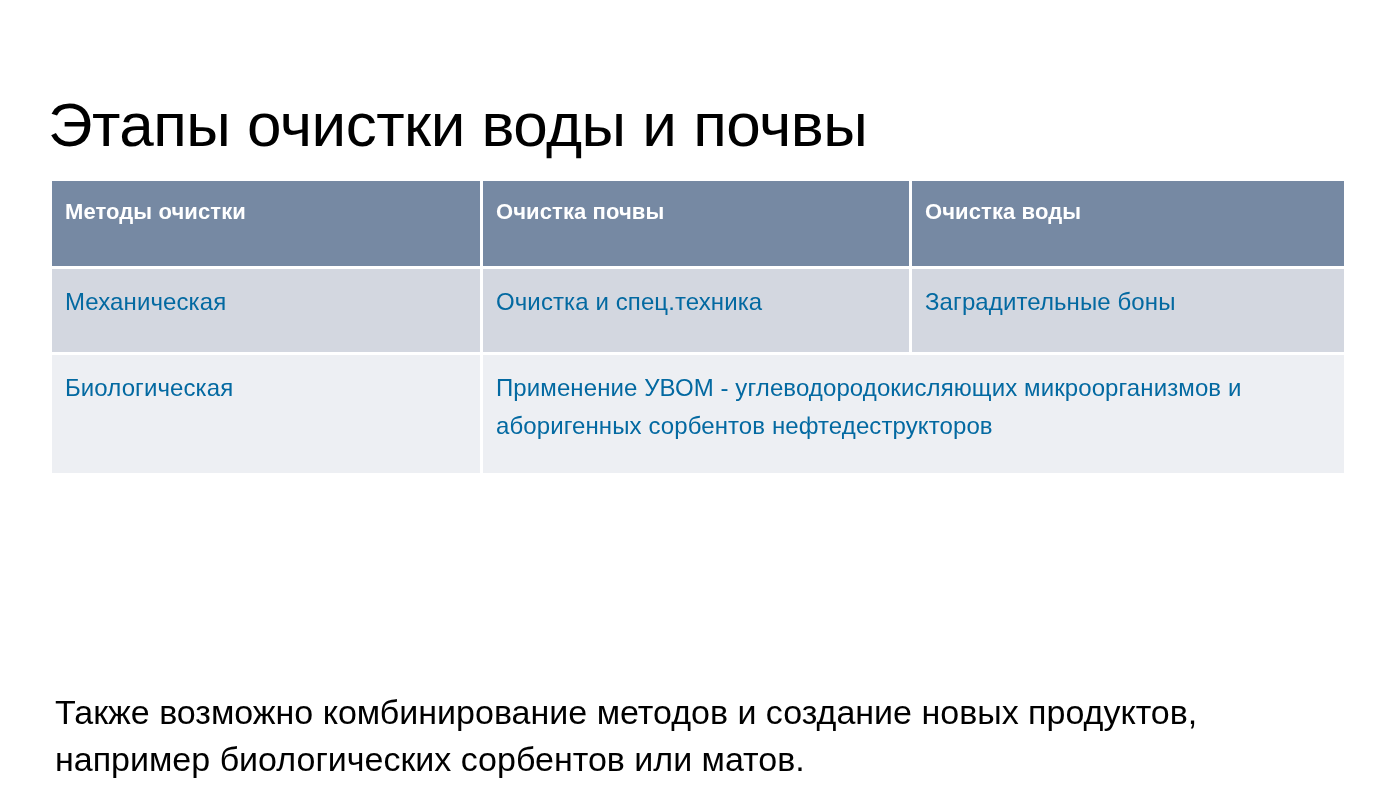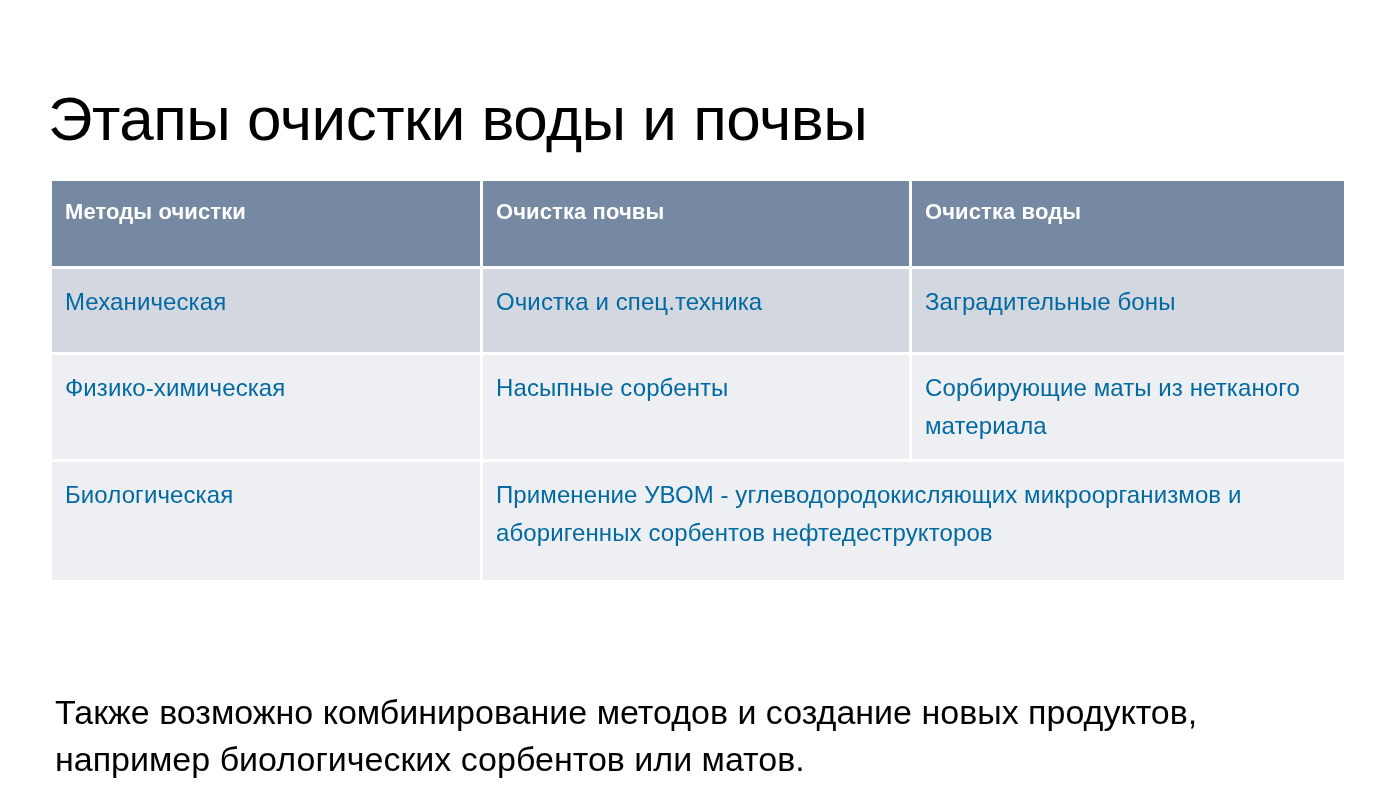--- a/index.html
+++ b/index.html
@@ -20,21 +20,21 @@
     position: relative;
     width: 1395px;
     height: 798px;
     background: #ffffff;
   }
 
   
   #slide-title {
     position: absolute;
     left: 48px;
-    top: 40px;
+    top: 46px;
     width: 1300px;
     font-size: 62px;
     line-height: 74px;
     font-weight: 300;
     letter-spacing: -0.5px;
     color: #000000;
     white-space: nowrap;
   }
 
   
@@ -130,25 +130,20 @@
       </tr>
     </thead>
     <tbody>
 
       <tr class="band-dark r1">
         <td>Механическая</td>
         <td>Очистка и спец.техника</td>
         <td>Заградительные боны</td>
       </tr>
 
-      <tr class="band-light r2">
-        <td>Физико-химическая</td>
-        <td>Насыпные сорбенты</td>
-        <td>Сорбирующие маты из нетканого материала</td>
-      </tr>
 
 
       <tr class="band-light r4">
         <td>Биологическая</td>
         <td colspan="2">Применение УВОМ - углеводородокисляющих микроорганизмов и аборигенных сорбентов нефтедеструкторов</td>
       </tr>
 
     </tbody>
   </table>
 

